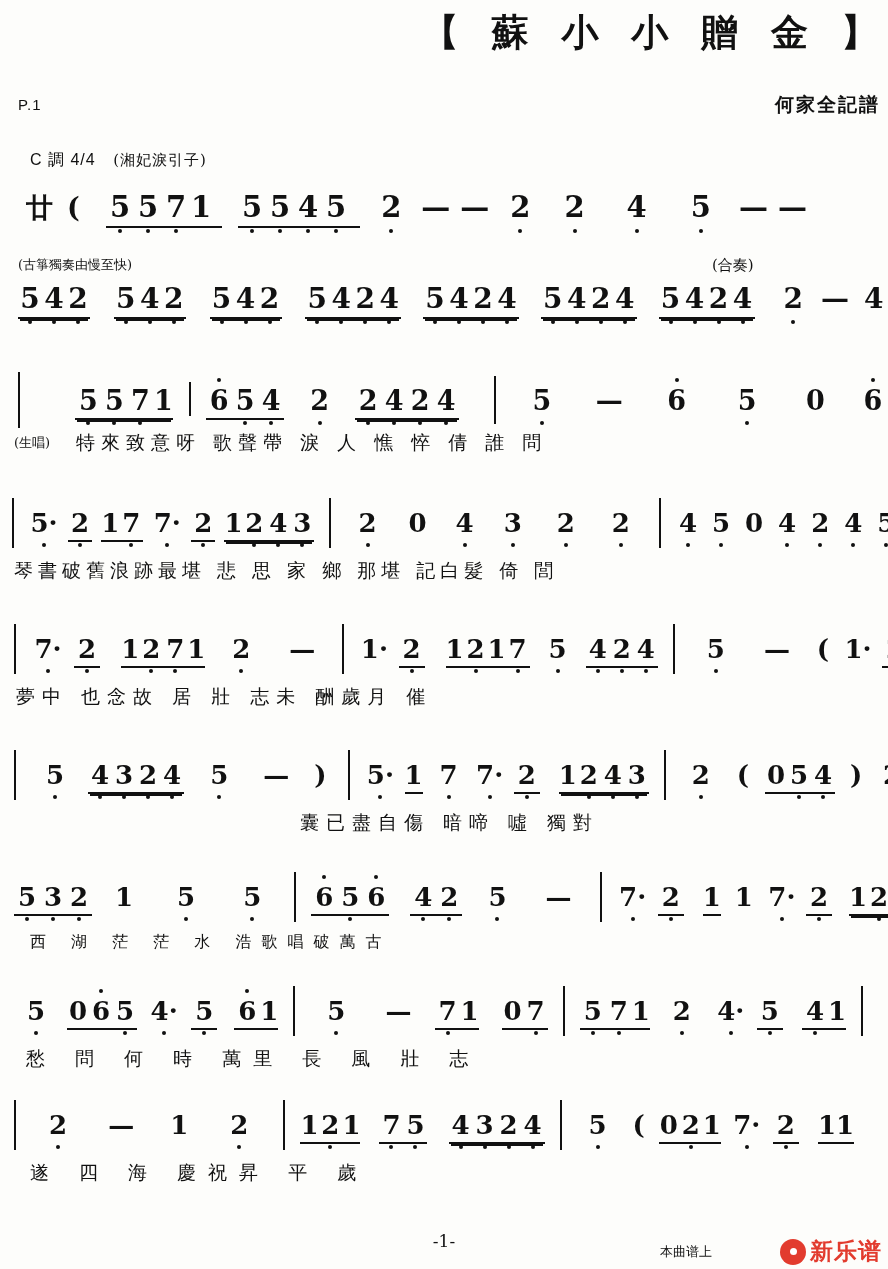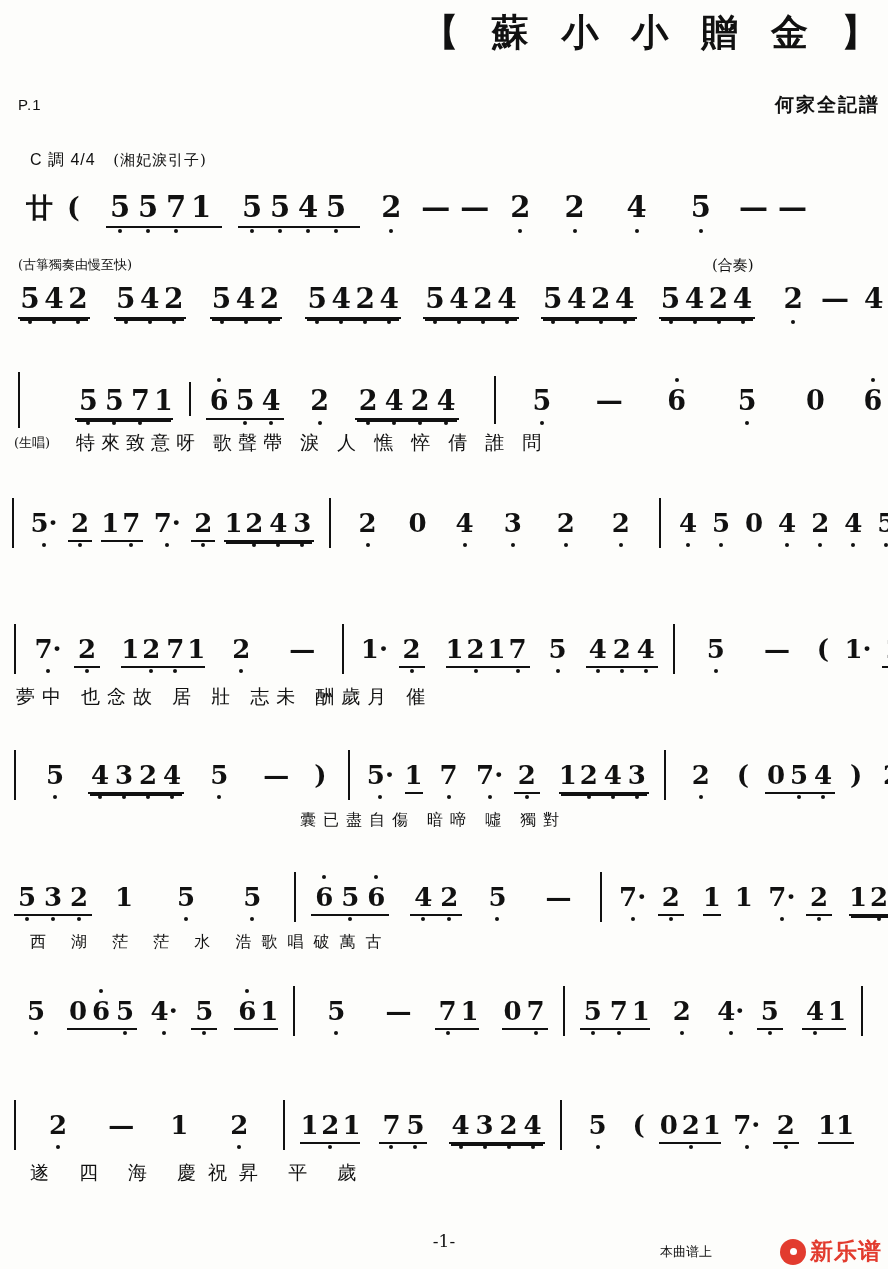--- a/index.html
+++ b/index.html
@@ -287,20 +287,21 @@
       <span class="note-cell" style="width:24px;">0</span>
       <span class="note-cell dotD" style="width:24px;">4</span>
       <span class="note-cell dotD" style="width:24px;">2</span>
       <span class="note-cell dotD" style="width:24px;">4</span>
       <span class="note-cell dotD" style="width:24px;">5</span>
       
       
       
       
     </div>
+    <div class="lyr" style="left:14px;top:60px;font-size:19px;letter-spacing:5px;">琴書破舊浪跡最堪 悲 思 家 鄉 那堪 記白髮 倚 閭</div>
   </div>
 
   <div class="row" style="top:624px;height:100px;">
     <div class="notes" style="left:14px;top:0;font-size:26px;">
       <span class="bar" style="height:50px;vertical-align:-16px;margin-left:0;"></span>
       <span class="note-cell dotD" style="width:34px;">7·</span>
       <span class="u1"><span class="note-cell dotD" style="width:26px;">2</span></span>
       <span class="u1" style="margin-left:12px;"><span class="note-cell" style="width:18px;">1</span><span class="note-cell dotD" style="width:24px;">2</span><span class="note-cell dotD" style="width:24px;">7</span><span class="note-cell" style="width:18px;">1</span></span>
       <span class="note-cell dotD" style="width:54px;">2</span>
       <span class="note-cell" style="width:50px;">—</span>
@@ -341,21 +342,21 @@
       <span class="note-cell dotD" style="width:40px;">2</span>
       <span class="note-cell" style="width:26px;">(</span>
       <span class="u1"><span class="note-cell" style="width:22px;">0</span><span class="note-cell dotD" style="width:24px;">5</span><span class="note-cell dotD" style="width:24px;">4</span></span>
       <span class="note-cell" style="width:24px;">)</span>
       <span class="note-cell dotD" style="width:30px;">2</span>
       
       
       
       
     </div>
-    <div class="lyr" style="left:300px;top:60px;font-size:16px;letter-spacing:7px;">囊已盡自傷 暗啼 噓 獨對</div>
+    <div class="lyr" style="left:300px;top:60px;font-size:19px;letter-spacing:7px;">囊已盡自傷 暗啼 噓 獨對</div>
   </div>
 
   <div class="row" style="top:872px;height:100px;">
     <div class="notes" style="left:14px;top:0;font-size:26px;">
       <span class="u1"><span class="note-cell dotD" style="width:26px;">5</span><span class="note-cell dotD" style="width:26px;">3</span><span class="note-cell dotD" style="width:26px;">2</span></span>
       <span class="note-cell" style="width:46px;">1</span>
       <span class="note-cell dotD" style="width:60px;">5</span>
       <span class="note-cell dotD" style="width:54px;">5</span>
       <span class="bar" style="height:50px;vertical-align:-16px;"></span>
       <span class="u1"><span class="note-cell dotU" style="width:26px;">6</span><span class="note-cell dotD" style="width:26px;">5</span><span class="note-cell dotU" style="width:26px;">6</span></span>
@@ -388,20 +389,21 @@
       <span class="u1"><span class="note-cell dotD" style="width:26px;">7</span><span class="note-cell" style="width:18px;">1</span></span>
       <span class="u1" style="margin-left:14px;margin-top:18px;"><span class="note-cell" style="width:22px;">0</span><span class="note-cell dotD" style="width:24px;">7</span></span>
       <span class="bar" style="height:50px;vertical-align:-16px;"></span>
       <span class="u1"><span class="note-cell dotD" style="width:26px;">5</span><span class="note-cell dotD" style="width:26px;">7</span><span class="note-cell" style="width:18px;">1</span></span>
       <span class="note-cell dotD" style="width:46px;">2</span>
       <span class="note-cell dotD" style="width:34px;">4·</span>
       <span class="u1"><span class="note-cell dotD" style="width:26px;">5</span></span>
       <span class="u1" style="margin-left:10px;"><span class="note-cell dotD" style="width:26px;">4</span><span class="note-cell" style="width:18px;">1</span></span>
       <span class="bar" style="height:50px;vertical-align:-16px;"></span>
     </div>
+    <div class="lyr" style="left:26px;top:60px;font-size:19px;letter-spacing:12px;">愁 問 何 時 萬里 長 風 壯 志</div>
   </div>
 
   <div class="row" style="top:1100px;height:100px;">
     <div class="notes" style="left:14px;top:0;font-size:26px;">
       <span class="bar" style="height:50px;vertical-align:-16px;margin-left:0;"></span>
       <span class="note-cell dotD" style="width:54px;">2</span>
       <span class="note-cell" style="width:54px;">—</span>
       <span class="note-cell" style="width:44px;">1</span>
       <span class="note-cell dotD" style="width:58px;">2</span>
       <span class="bar" style="height:50px;vertical-align:-16px;"></span>

